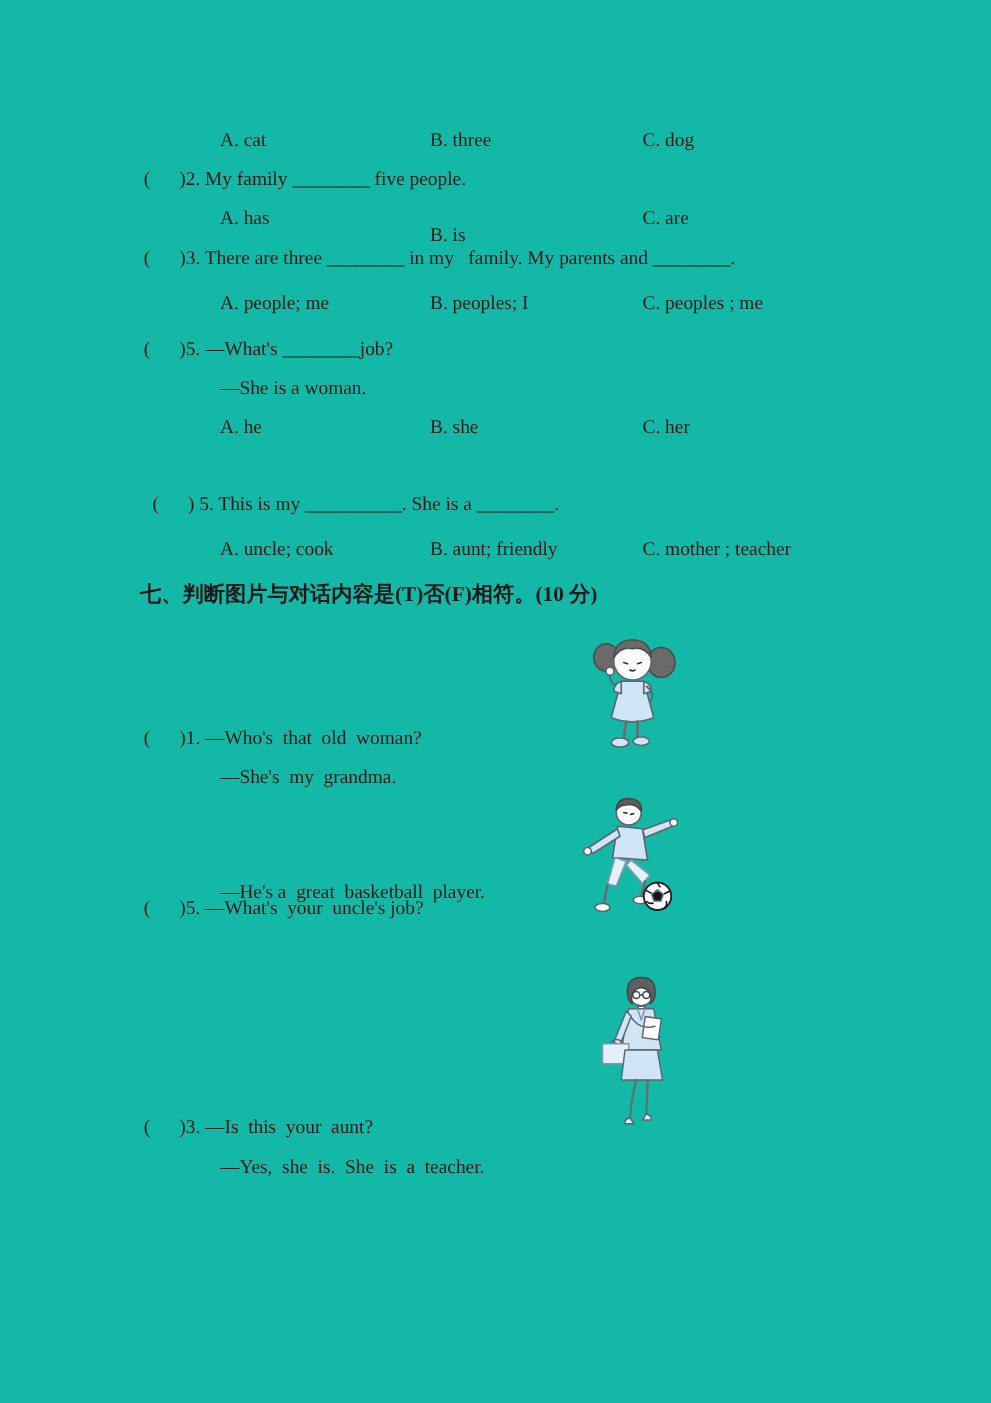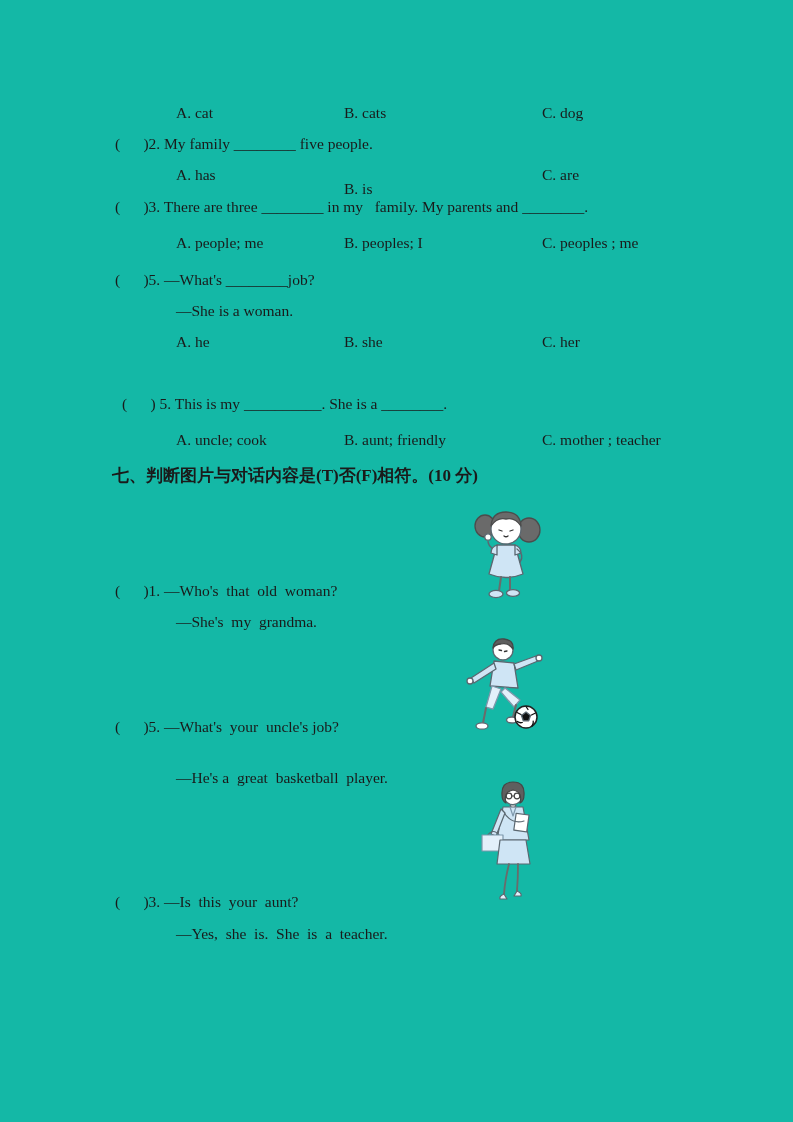--- a/index.html
+++ b/index.html
@@ -21,31 +21,31 @@
     position:absolute;
     white-space:pre;
     font-family:Liberation Serif, serif;
     font-weight:700;
     font-size:17px;
     line-height:1.2;
   }
   .illus{position:absolute;}
   .col-a{left:176px;}
   .col-b{left:344px;}
-  .col-c{left:542px;}
+  .col-c{left:514px;}
   .stem{left:115px;}
   .dline{left:176px;}
 </style>
 </head>
 <body>
 
 <div class="page">
 
   <span class="t col-a" style="top:103px">A. cat</span>
-  <span class="t col-b" style="top:103px">B. cats</span>
+  <span class="t col-b" style="top:103px">B. three</span>
   <span class="t col-c" style="top:103px">C. dog</span>
 
   <span class="t stem" style="top:134px">(      )2. My family ________ five people.</span>
   <span class="t col-a" style="top:165px">A. has</span>
   <span class="t col-b" style="top:179px">B. is</span>
   <span class="t col-c" style="top:165px">C. are</span>
 
   <span class="t stem" style="top:197px">(      )3. There are three ________ in my   family. My parents and ________.</span>
   <span class="t col-a" style="top:233px">A. people; me</span>
   <span class="t col-b" style="top:233px">B. peoples; I</span>
@@ -110,21 +110,21 @@
       <polygon points="70,76 74.5,79.5 72.7,84.8 67.3,84.8 65.5,79.5" fill="#111111"></polygon>
       <path d="M70,70.5 l2,3" stroke="#111"></path>
       <path d="M79.5,77 l-4,2" stroke="#111"></path>
       <path d="M76,90 q1.8,-2.2 1.2,-4.8" stroke="#111"></path>
       <path d="M61.5,85.5 q2.2,1.8 4.8,1" stroke="#111"></path>
       <path d="M61,76.5 l4,2" stroke="#111"></path>
     </g>
   </svg>
 
   <span class="t stem" style="top:717px">(      )5. —What's  your  uncle's job?</span>
-  <span class="t dline" style="top:768px">—He's a  great  basketball  player.</span>
+  <span class="t dline" style="top:704px">—He's a  great  basketball  player.</span>
 
   <svg class="illus" style="left:477px;top:778px" width="72" height="128" viewBox="0 0 72 128">
     <g fill="none" stroke="#5b6770" stroke-width="1.2" stroke-linecap="round" stroke-linejoin="round">
       <circle cx="36" cy="17" r="9.5" fill="#ffffff"></circle>
       <path d="M25,17 Q24,4 36,4 Q48,4 47,17 Q47,23 43,25 Q46,14 36,12 Q26,14 29,25 Q25,23 25,17 Z" fill="#5f5f5f" stroke="#464646"></path>
       <circle cx="32" cy="18" r="2.8" stroke="#444"></circle>
       <circle cx="40" cy="18" r="2.8" stroke="#444"></circle>
       <path d="M34.8,18 L37.2,18" stroke="#444"></path>
       <path d="M33,27 L39,27 L36,33 Z" fill="#ffffff"></path>
       <path d="M26,29 L46,29 L52,62 L20,62 Z" fill="#cfe5f5"></path>

